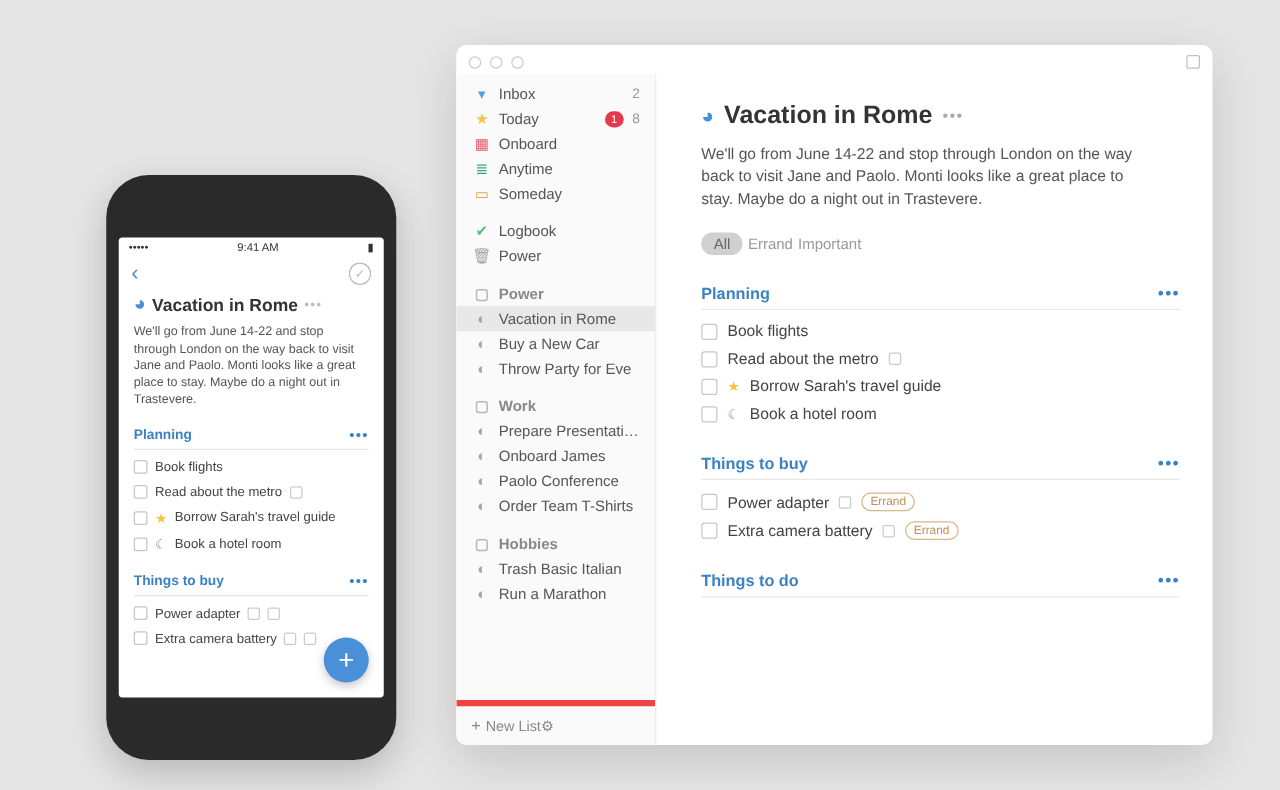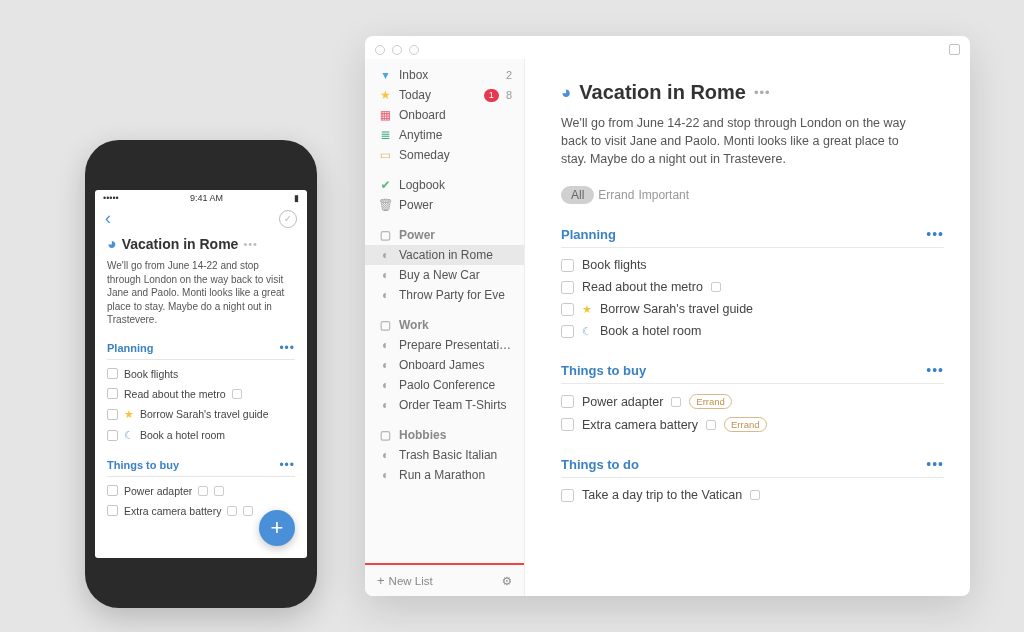--- a/index.html
+++ b/index.html
@@ -35,21 +35,21 @@
 .sidebar { width: 160px; background: #fafafa; border-right: 1px solid #eee; display: flex; flex-direction: column; font-size: 12px; color: #555; }
 .sb-list { padding: 6px 0; flex: 1; overflow: hidden; }
 .sb-item { display: flex; align-items: center; padding: 3px 12px 3px 14px; gap: 7px; cursor: default; }
 .sb-item.selected { background: #e8e8e8; }
 .sb-icon { width: 13px; height: 13px; flex-shrink: 0; display: inline-flex; align-items: center; justify-content: center; }
 .sb-label { flex: 1; white-space: nowrap; overflow: hidden; text-overflow: ellipsis; }
 .sb-count { font-size: 11px; color: #999; }
 .sb-badge { background: #e53950; color: #fff; font-size: 9px; padding: 0 5px; border-radius: 8px; line-height: 13px; }
 .sb-spacer { height: 10px; }
 .sb-area-head { display: flex; align-items: center; padding: 3px 12px 3px 14px; gap: 7px; color: #888; font-weight: 600; font-size: 12px; }
-.sb-footer { display: flex; justify-content: space-between; align-items: center; padding: 8px 12px; border-top: 2px solid #ef4444; color: #888; font-size: 11.5px; }
+.sb-footer { display: flex; align-items: center; padding: 8px 12px; border-top: 5px solid #ef4444; color: #888; font-size: 11.5px; }
 .plus { font-size: 13px; margin-right: 4px; }
 
 .main { flex: 1; padding: 22px 26px 0 36px; overflow: hidden; }
 .main-title-row { display: flex; align-items: center; gap: 8px; margin-bottom: 10px; }
 .main-title { font-size: 20px; font-weight: 700; color: #333; }
 .title-more { color: #aaa; font-size: 13px; letter-spacing: 1px; }
 .main-desc { font-size: 12.5px; color: #555; line-height: 1.45; margin-bottom: 18px; max-width: 360px; }
 .filters { display: flex; gap: 4px; align-items: center; margin-bottom: 22px; font-size: 12px; }
 .filter { color: #999; }
 .filter.active { background: #d0d0d0; color: #666; padding: 2px 10px; border-radius: 10px; font-weight: 500; }
@@ -340,22 +340,17 @@
               <span>Extra camera battery</span>
               <span class="list-ind"></span>
               <span class="tag">Errand</span>
             </div>
           </div>
           <div class="section">
             <div class="section-head">
               <span class="section-title">Things to do</span>
               <span class="section-more">•••</span>
             </div>
-            <div class="task">
-              <span class="cb"></span>
-              <span>Take a day trip to the Vatican</span>
-              <span class="list-ind"></span>
-            </div>
           </div>
         </div>
     </div>
   </div>
 </div>
 
 </body></html>

